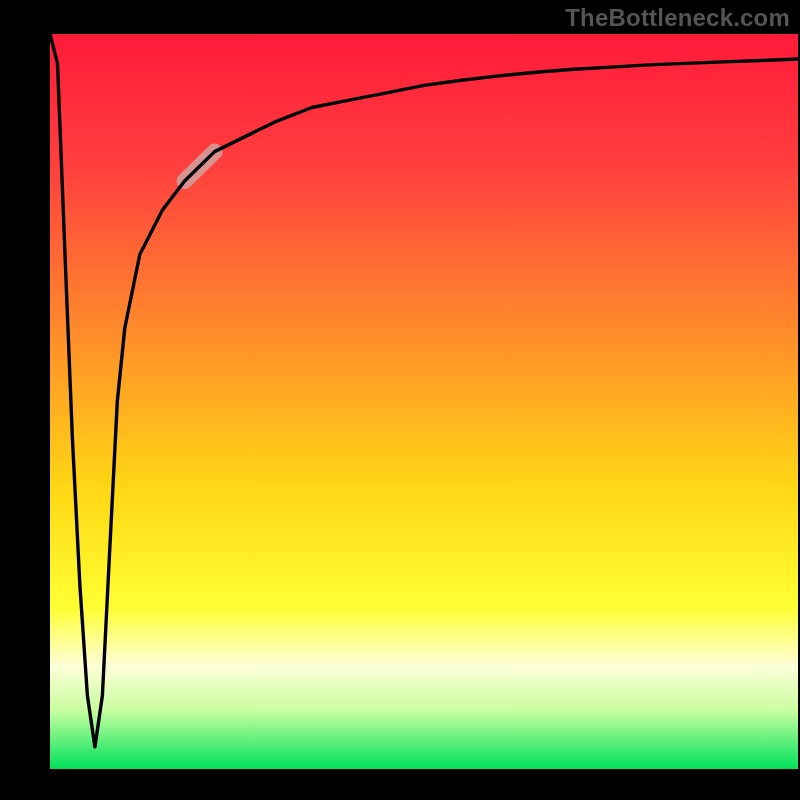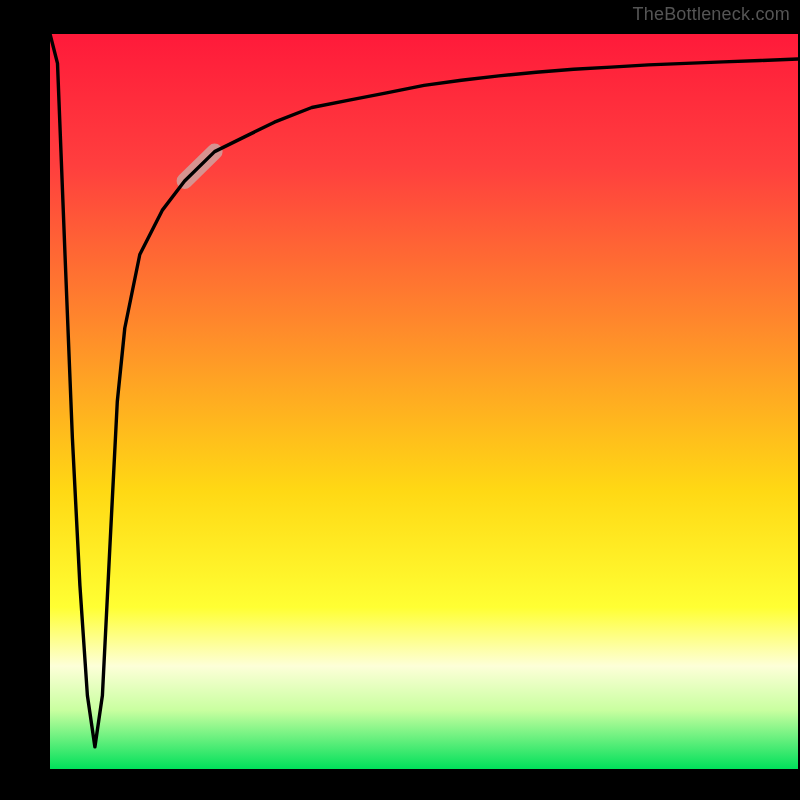--- a/index.html
+++ b/index.html
@@ -14,22 +14,22 @@
   .frame {
     position: relative;
     width: 800px;
     height: 800px;
   }
   .attribution {
     position: absolute;
     top: 4px;
     right: 10px;
     color: #555;
-    font-size: 18px;
-    font-weight: 400;
+    font-size: 24px;
+    font-weight: 700;
     letter-spacing: 0.2px;
     z-index: 30;
   }
   svg.chart {
     position: absolute;
     left: 0;
     top: 0;
     width: 800px;
     height: 800px;
   }

